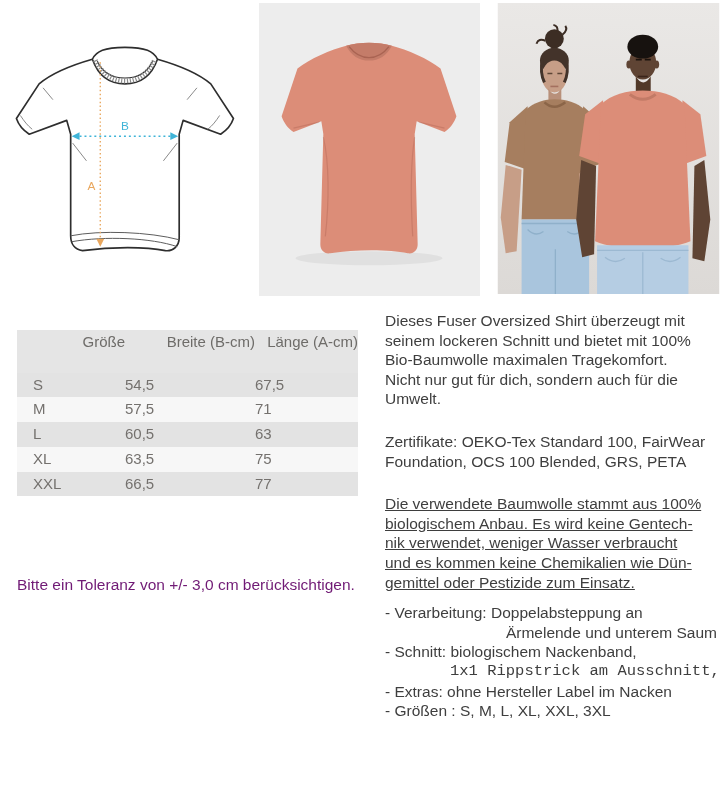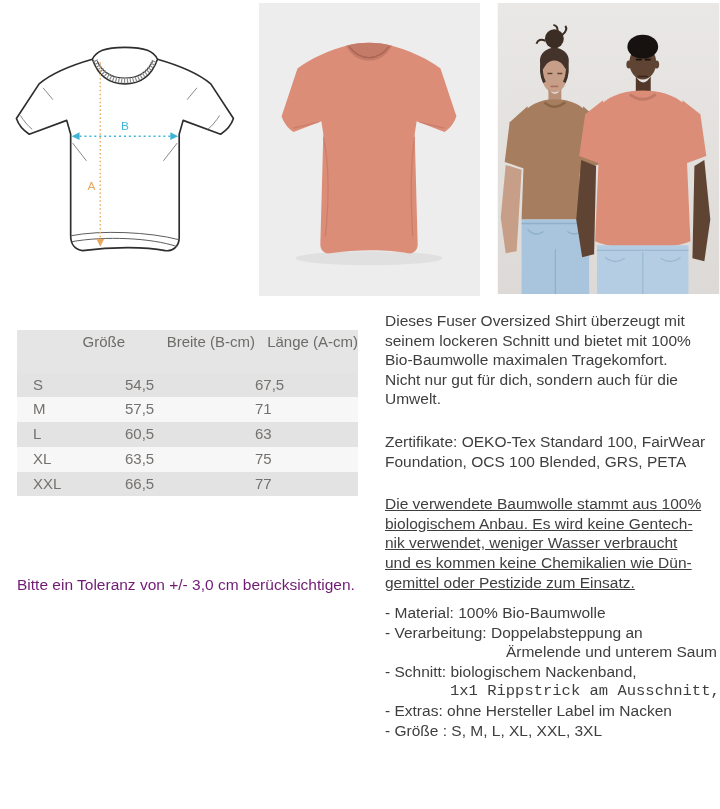--- a/index.html
+++ b/index.html
@@ -181,23 +181,22 @@
 Nicht nur gut für dich, sondern auch für die
 Umwelt.</p>
     <p class="para">Zertifikate: OEKO-Tex Standard 100, FairWear
 Foundation, OCS 100 Blended, GRS, PETA</p>
     <p class="para tight">Die verwendete Baumwolle stammt aus 100%
 biologischem Anbau. Es wird keine Gentech-
 nik verwendet, weniger Wasser verbraucht
 und es kommen keine Chemikalien wie Dün-
 gemittel oder Pestizide zum Einsatz.</p>
     <div class="spec-list">
-      <div class="spec-line">- Material: 100% Bio-Baumwolle</div>
       <div class="spec-line">- Verarbeitung: Doppelabsteppung an</div>
       <div class="spec-line ind-a">Ärmelende und unterem Saum</div>
       <div class="spec-line">- Schnitt: biologischem Nackenband,</div>
       <div class="spec-line ind-b">1x1 Rippstrick am Ausschnitt,</div>
       <div class="spec-line">- Extras: ohne Hersteller Label im Nacken</div>
-      <div class="spec-line">- Größe : S, M, L, XL, XXL, 3XL</div>
+      <div class="spec-line">- Größen : S, M, L, XL, XXL, 3XL</div>
     </div>
   </div>
 
 </div>
 
 </body></html>

